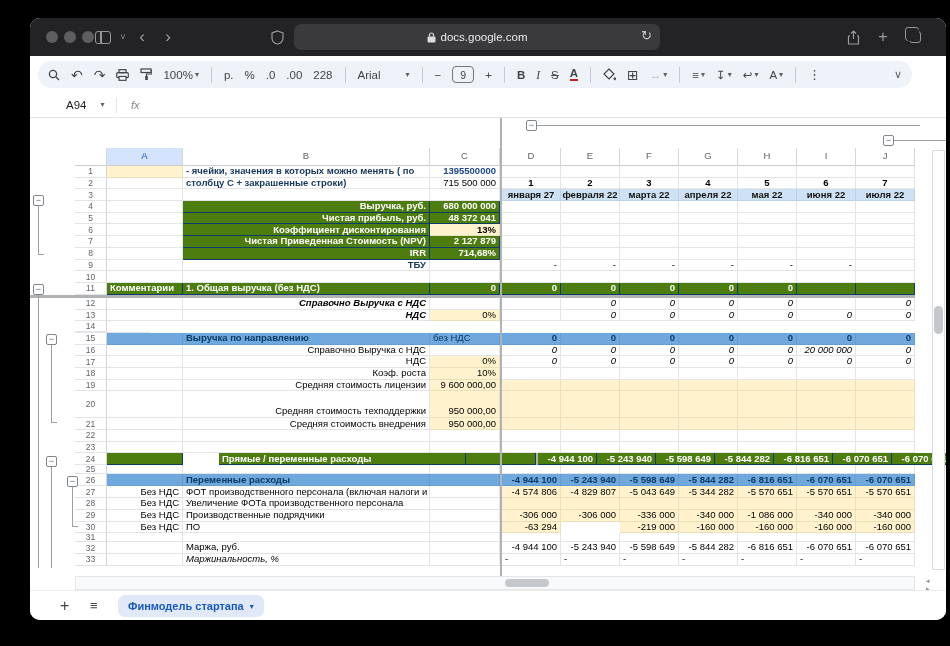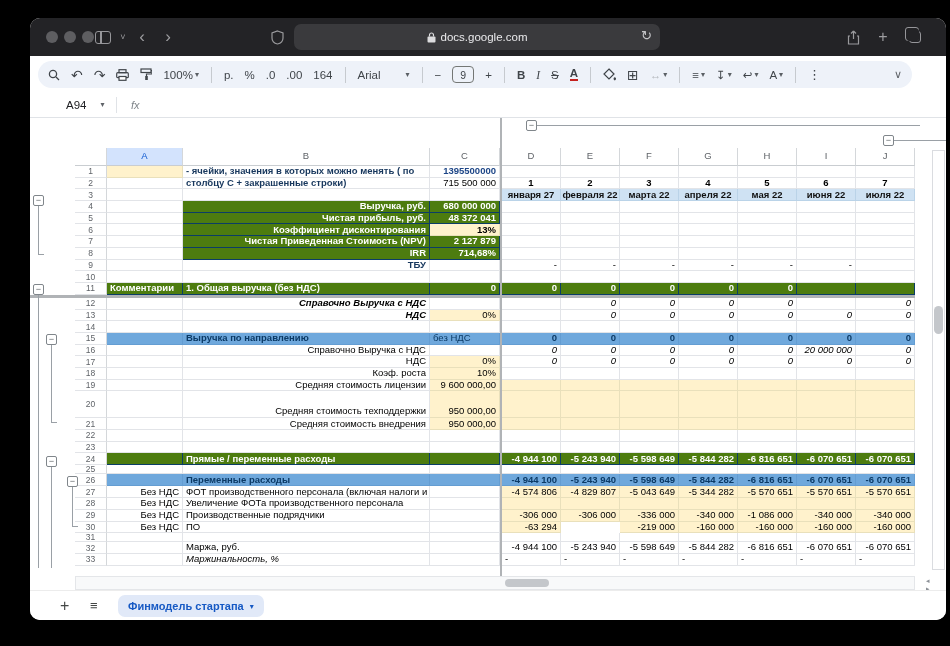--- a/index.html
+++ b/index.html
@@ -140,21 +140,21 @@
       </span>
       <span class="it">
             <span>100%</span> 
             <span class="caret">▾</span>
           </span>
       <span class="sep"></span>
       <span class="it">р.</span>
       <span class="it">%</span>
       <span class="it">.0</span>
       <span class="it">.00</span>
-      <span class="it">164</span>
+      <span class="it">228</span>
       <span class="sep"></span>
       <span class="it" style="width:52px;justify-content:space-between">
             <span>Arial</span> 
             <span class="caret">▾</span>
           </span>
       <span class="sep"></span>
       <span class="it">−</span>
       <span class="fontsize-box">9</span>
       <span class="it">+</span>
       <span class="sep"></span>
@@ -423,21 +423,21 @@
             <div class="cell tan ar" style="width: 70px;">0%</div>
             <div class="fdz"></div>
             <div class="cell" style="width: 59px;"></div>
             <div class="cell i ar" style="width: 59px;">0</div>
             <div class="cell i ar" style="width: 59px;">0</div>
             <div class="cell i ar" style="width: 59px;">0</div>
             <div class="cell i ar" style="width: 59px;">0</div>
             <div class="cell i ar" style="width: 59px;">0</div>
             <div class="cell i ar" style="width: 59px;">0</div>
           </div>
-          <div class="grow" style="height: 11.7px;">
+          <div class="grow" style="height: 11.7px; flex-direction: column;">
             <div class="rn">14</div>
             <div class="cell" style="width: 76px;"></div>
             <div class="cell" style="width: 247px;"></div>
             <div class="cell" style="width: 70px;"></div>
             <div class="fdz"></div>
             <div class="cell" style="width: 59px;"></div>
             <div class="cell" style="width: 59px;"></div>
             <div class="cell" style="width: 59px;"></div>
             <div class="cell" style="width: 59px;"></div>
             <div class="cell" style="width: 59px;"></div>
@@ -566,21 +566,21 @@
             <div class="cell" style="width: 59px;"></div>
             <div class="cell" style="width: 59px;"></div>
             <div class="cell" style="width: 59px;"></div>
             <div class="cell" style="width: 59px;"></div>
             <div class="cell" style="width: 59px;"></div>
             <div class="cell" style="width: 59px;"></div>
           </div>
           <div class="grow" style="height: 12px;">
             <div class="rn">24</div>
             <div class="cell navy" style="width: 76px;"></div>
-            <div class="cell navy wt b" style="width: 247px;">Прямые / переменные расходы</div>
+            <div class="cell navy wt b" style="width: 247px; margin-left: 36px;">Прямые / переменные расходы</div>
             <div class="cell navy" style="width: 70px;"></div>
             <div class="fdz"></div>
             <div class="cell navy wt b ar" style="width: 59px;">-4 944 100</div>
             <div class="cell navy wt b ar" style="width: 59px;">-5 243 940</div>
             <div class="cell navy wt b ar" style="width: 59px;">-5 598 649</div>
             <div class="cell navy wt b ar" style="width: 59px;">-5 844 282</div>
             <div class="cell navy wt b ar" style="width: 59px;">-6 816 651</div>
             <div class="cell navy wt b ar" style="width: 59px;">-6 070 651</div>
             <div class="cell navy wt b ar" style="width: 59px;">-6 070 651</div>
           </div>

